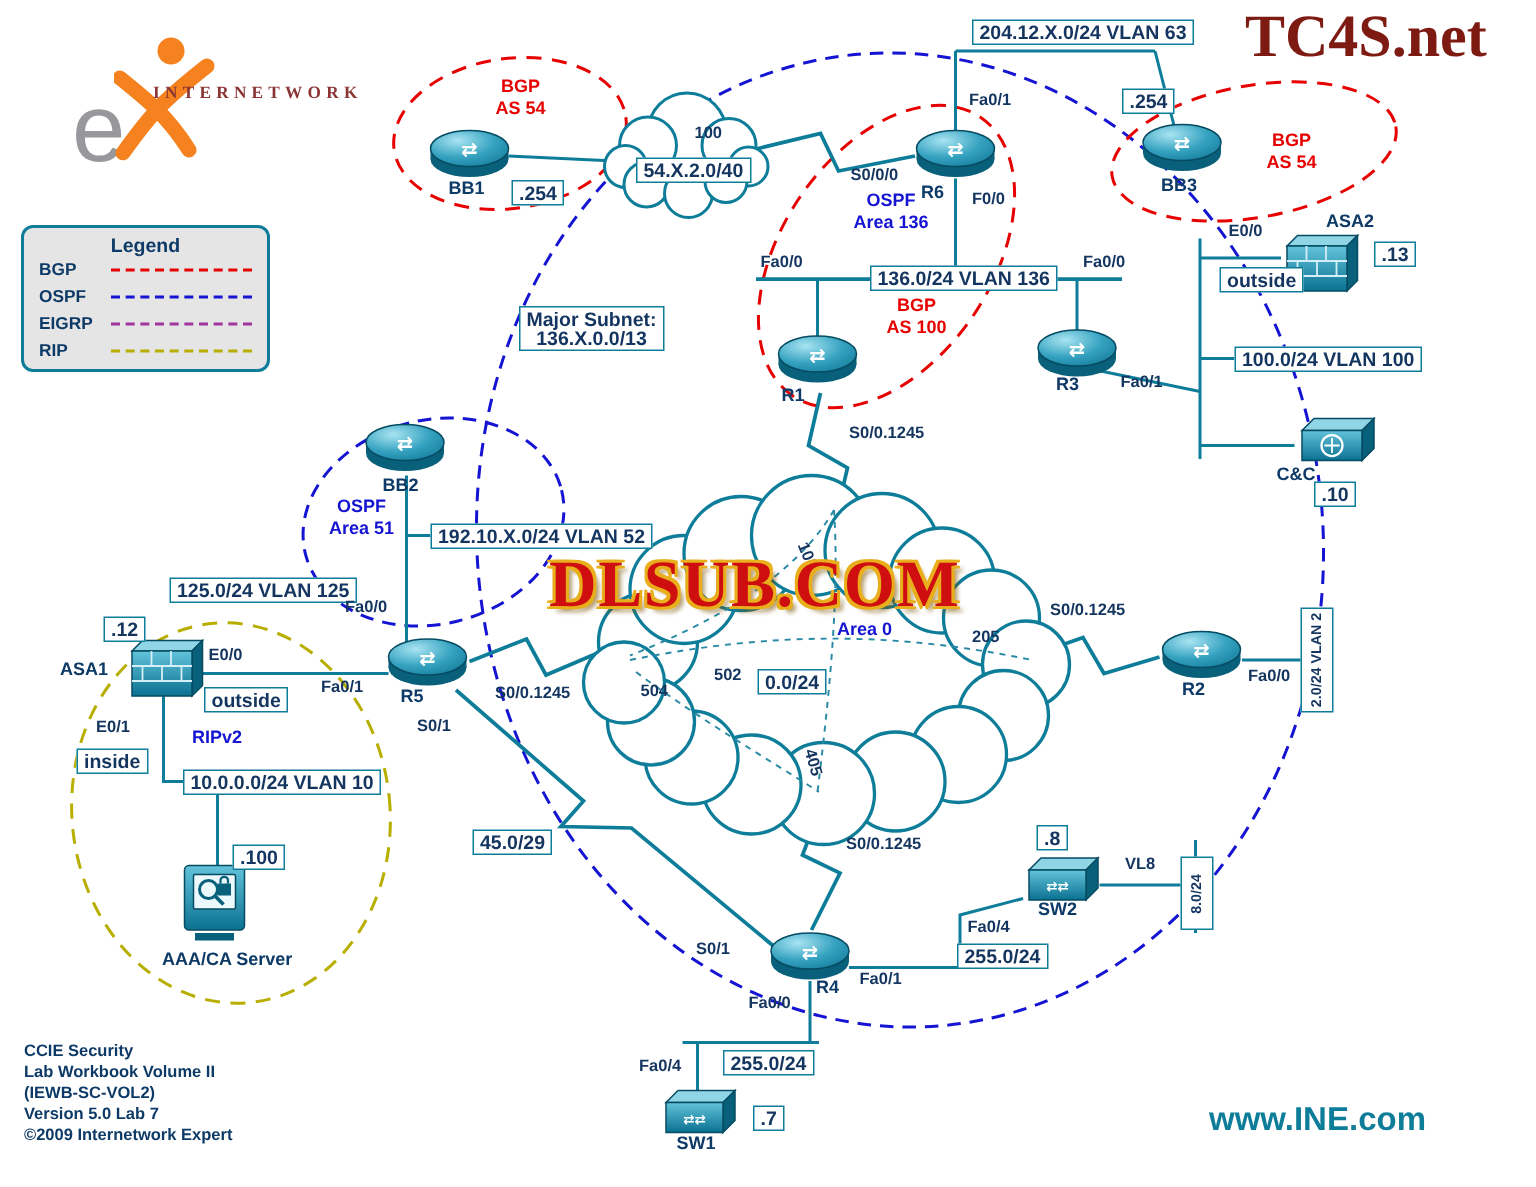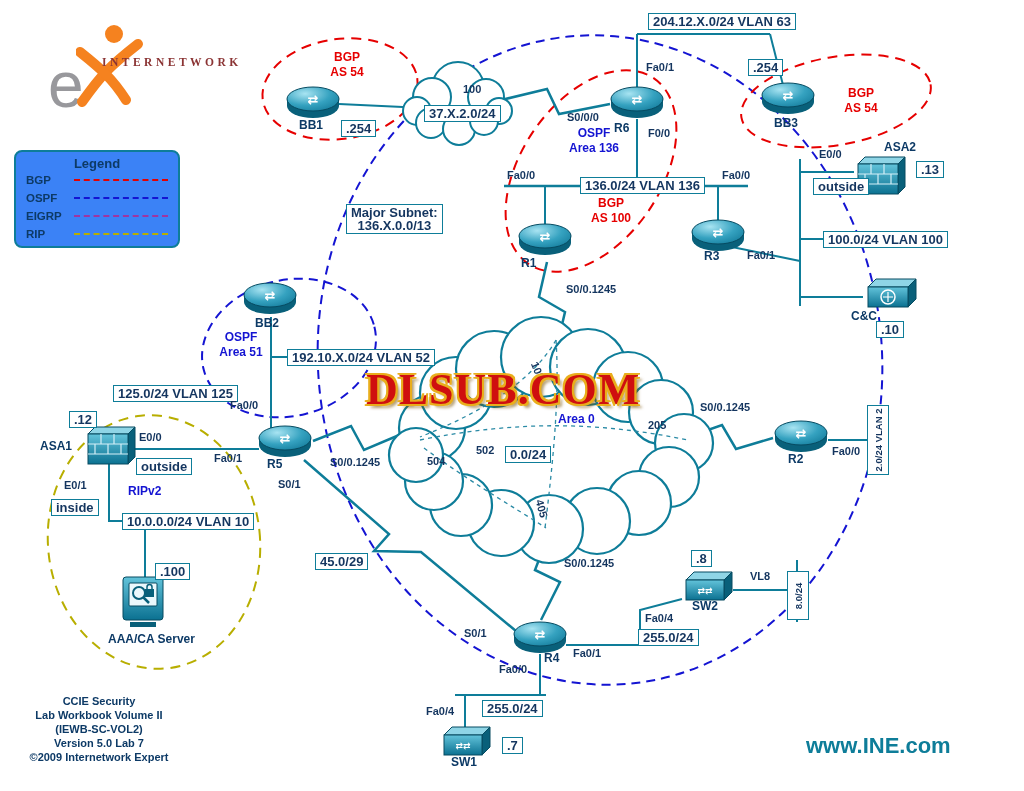--- a/index.html
+++ b/index.html
@@ -13,31 +13,31 @@
   .ml{white-space:pre-line}
   .area{position:absolute;font-weight:bold;font-size:12px;text-align:center;white-space:pre-line;line-height:15px}
   .red{color:#e60000}
   .blue{color:#1414d2}
   .nodename{position:absolute;font-weight:bold;font-size:12px;color:#0d3a66;white-space:nowrap}
   .vbox{position:absolute;background:#fff;border:1.5px solid #0e7d99}
   .vbox span{position:absolute;top:50%;left:50%;transform:translate(-50%,-50%) rotate(-90deg);
        font-weight:bold;font-size:9.5px;color:#14355f;white-space:nowrap}
 
   #legend{position:absolute;left:14px;top:150px;width:162px;height:94px;border:2px solid #0e7d99;
-          border-radius:8px;background:#3b82f6;z-index:4}
+          border-radius:8px;background:#e5e5e5;z-index:4}
   #legend .title{text-align:center;font-weight:bold;font-size:13px;color:#0d3a66;margin-top:4px}
   .lrow{display:flex;align-items:center;padding:0 10px;height:18px}
   .lrow .ll{font-weight:bold;font-size:11.5px;color:#0d3a66;width:48px}
   .lrow .dash{flex:1;border-top:2px dashed #000;height:0}
   .lrow:nth-child(2) .dash{border-color:#e60000}
   .lrow:nth-child(3) .dash{border-color:#1414d2}
   .lrow:nth-child(4) .dash{border-color:#a035a0}
   .lrow:nth-child(5) .dash{border-color:#b8ae00}
 
-  #credits{position:absolute;left:16px;top:694px;width:166px;text-align:center;font-weight:bold;
+  #credits{position:absolute;left:16px;top:694px;width:166px;font-weight:bold;
            font-size:11px;color:#0d3a66;line-height:14px;z-index:4}
 
   #tc4s{position:absolute;left:830px;top:0px;font-family:"Liberation Serif",serif;font-weight:bold;
         font-size:40px;color:#7d1a12;z-index:6}
   #dlsub{position:absolute;left:366px;top:364px;font-family:"Liberation Serif",serif;font-weight:bold;
         font-size:44px;color:#cf0f0f;letter-spacing:1px;z-index:6;
         text-shadow:-2px -2px 0 #e9ae1c,2px -2px 0 #e9ae1c,-2px 2px 0 #e9ae1c,2px 2px 0 #e9ae1c,4px 4px 3px rgba(120,80,0,.55)}
   #ine{position:absolute;left:806px;top:733px;font-weight:bold;font-size:22px;color:#0e7d99;z-index:5}
   #traders{position:absolute;left:710px;top:746px;font-weight:bold;font-size:30px;color:#ff1e14;
         letter-spacing:.5px;z-index:6;
@@ -229,33 +229,34 @@
   <div class="lrow">
     <span class="ll">EIGRP</span>
     <div class="dash"></div>
   </div>
   <div class="lrow">
     <span class="ll">RIP</span>
     <div class="dash"></div>
   </div>
 </div>
 
+<div id="tc4s">TC4S.net</div>
 <div id="dlsub">DLSUB.COM</div>
 <div id="ine">www.INE.com</div>
 
 <div id="credits">
   <div>CCIE Security</div>
   <div>Lab Workbook Volume II</div>
   <div>(IEWB-SC-VOL2)</div>
   <div>Version 5.0 Lab 7</div>
   <div>©2009 Internetwork Expert</div>
 </div>
 
 <div class="box" style="left:648px;top:13px">204.12.X.0/24 VLAN 63</div>
-<div class="box" style="left:424px;top:105px">37.X.2.0/24</div>
+<div class="box" style="left:424px;top:105px">54.X.2.0/40</div>
 <div class="box" style="left:341px;top:120px">.254</div>
 <div class="box" style="left:748px;top:59px">.254</div>
 <div class="box ml" style="left:346px;top:204px">Major Subnet:
 136.X.0.0/13</div>
 <div class="box" style="left:580px;top:177px">136.0/24 VLAN 136</div>
 <div class="box" style="left:823px;top:231px">100.0/24 VLAN 100</div>
 <div class="box" style="left:916px;top:161px">.13</div>
 <div class="box" style="left:813px;top:178px">outside</div>
 <div class="box" style="left:876px;top:321px">.10</div>
 <div class="box" style="left:287px;top:349px">192.10.X.0/24 VLAN 52</div>

